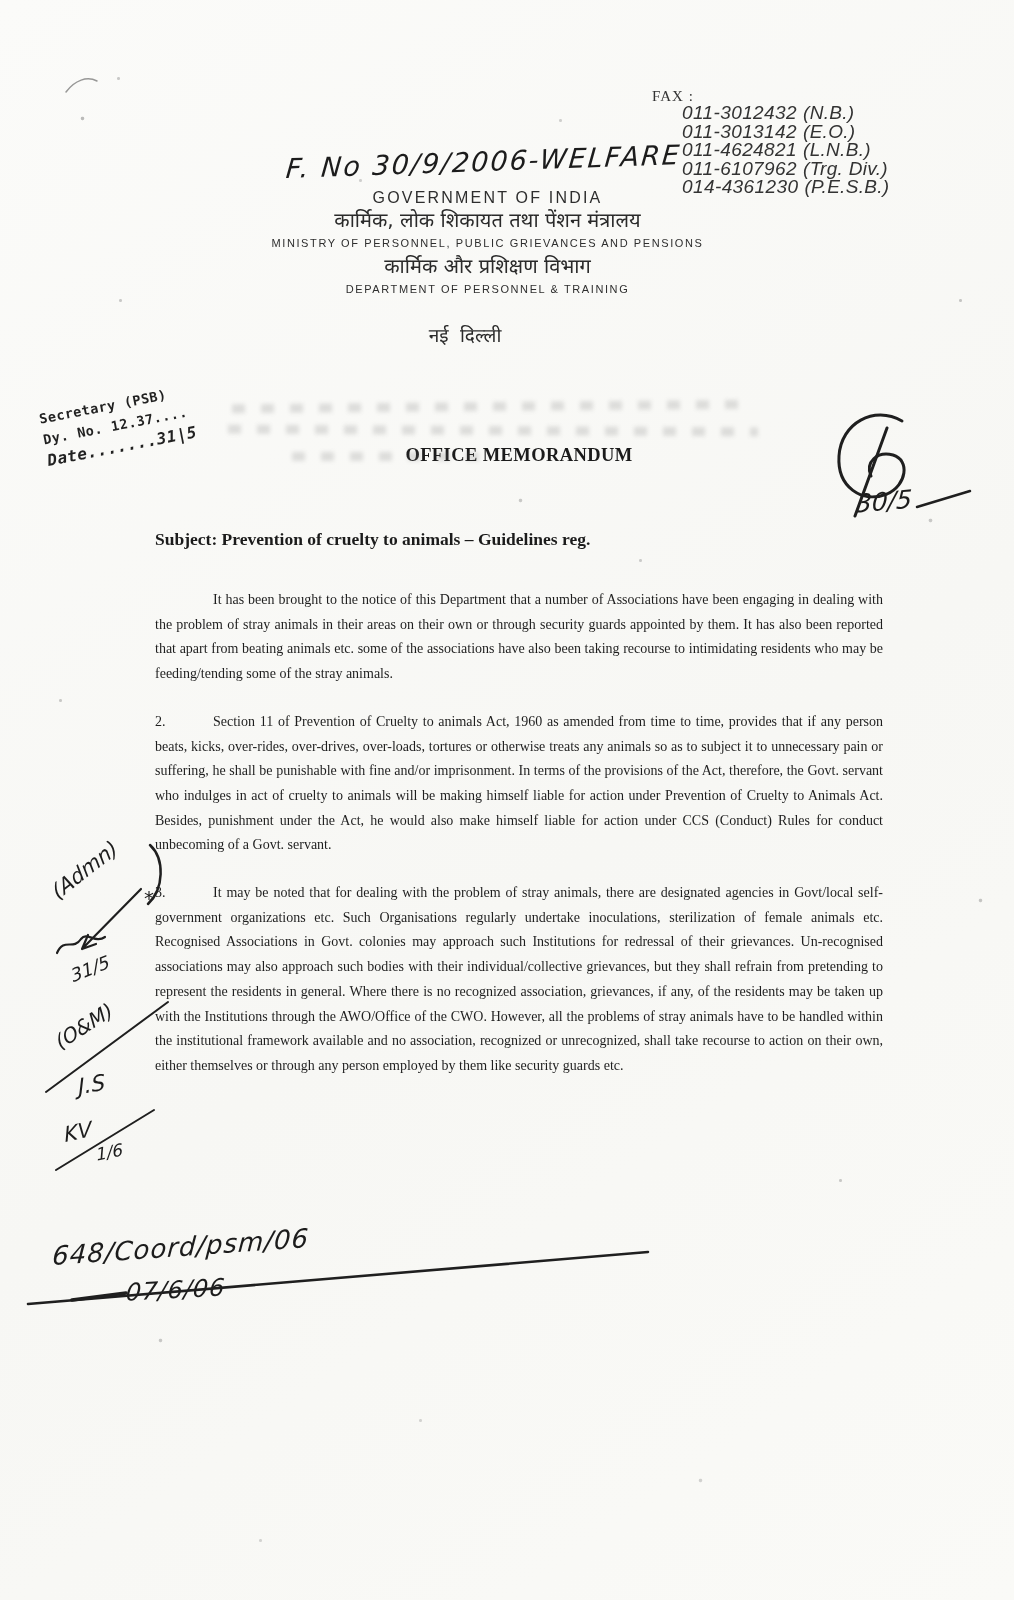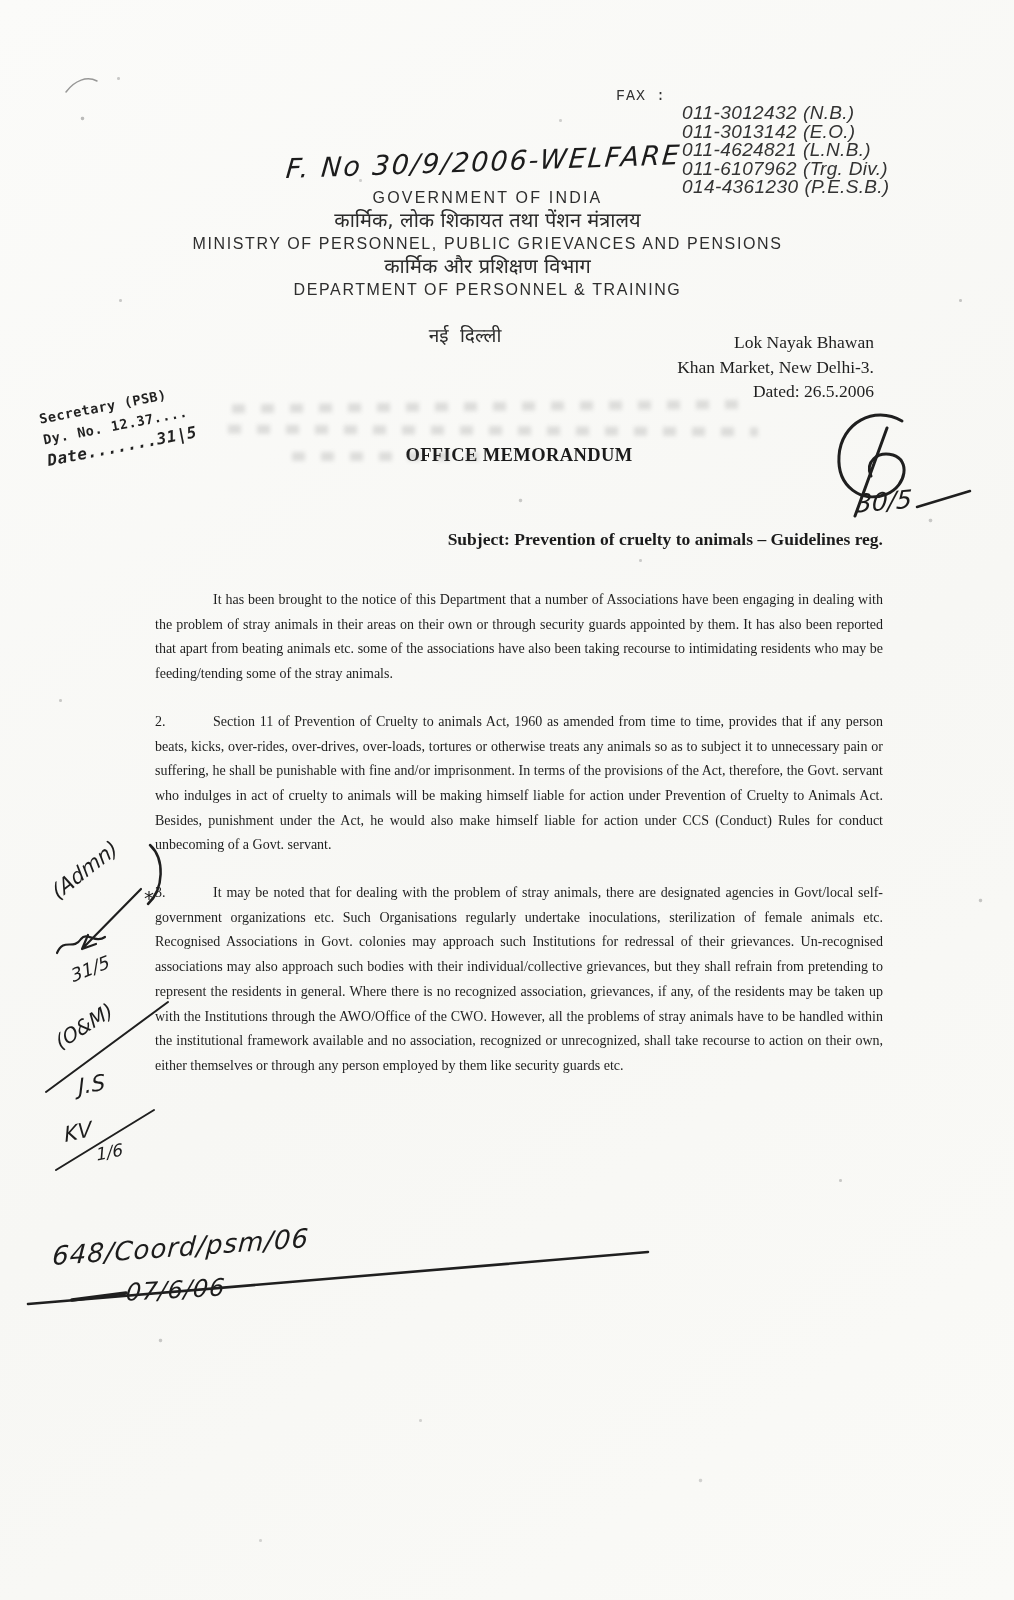--- a/index.html
+++ b/index.html
@@ -2,22 +2,22 @@
 <html><head>
 <meta charset="utf-8">
 <style>
   html,body{margin:0;padding:0;background:#e8e8e6;}
   .page{
     position:relative; width:1014px; height:1600px; margin:0 auto;
     background:linear-gradient(145deg,#fbfbf9 0%, #f7f7f4 55%, #fafaf7 100%);
     font-family:"Liberation Serif", serif; color:#222; overflow:hidden;
   }
   
-  .fax-label{position:absolute; left:616px; top:88px;
-    font-family:Liberation Mono, monospace; font-size:15px; color:#333; letter-spacing:1px;}
+  .fax-label{position:absolute; left:652px; top:88px;
+    font-family:Liberation Serif, serif; font-size:15px; color:#333; letter-spacing:1px;}
   .fax-lines{position:absolute; left:682px; top:104px;
     font-family:"Liberation Sans", sans-serif; font-size:19px; color:#333; line-height:18.6px;font-style:italic;}
   .fax-row .fax-num{display:inline-block; min-width:102px; letter-spacing:.4px;}
   .fax-row .fax-dept{padding-left:6px; letter-spacing:.3px;}
   
   .hw{position:absolute; font-family:"DejaVu Sans", sans-serif; font-style:italic;
     color:#1c1c1c; white-space:nowrap;}
   .file-no{left:286px; top:146px; font-size:27px; letter-spacing:2px;
     transform:rotate(-2deg) skewX(-7deg);}
   .sig-date{left:856px; top:487px; font-size:25px; transform:rotate(-5deg) skewX(-8deg);}
@@ -26,38 +26,38 @@
   .note-om{left:52px; top:1014px; font-size:20px; transform:rotate(-33deg) skewX(-6deg);}
   .note-js{left:78px; top:1072px; font-size:22px; transform:rotate(-10deg) skewX(-6deg);}
   .note-kv{left:64px; top:1120px; font-size:21px; transform:rotate(-12deg) skewX(-6deg);}
   .note-kv2{left:96px; top:1142px; font-size:17px; transform:rotate(-12deg) skewX(-6deg);}
   .note-star{left:144px; top:886px; font-size:20px; transform:none; font-style:normal;}
   .foot-ref{left:52px; top:1232px; font-size:26px; letter-spacing:1px; transform:rotate(-4deg) skewX(-8deg);}
   .foot-date{left:126px; top:1276px; font-size:24px; letter-spacing:1px; transform:rotate(-3deg) skewX(-8deg);}
   
   .header{position:absolute; left:0; top:186px; width:975px; text-align:center; color:#2a2a2a;}
   .header .hi{font-size:20px; line-height:23px; font-family:"DejaVu Sans", sans-serif;}
-  .header .en{font-family:"Liberation Sans", sans-serif; font-size:16px; line-height:23px; letter-spacing:1.6px; color:#2e2e2e;}
+  .header .en{font-family:"Liberation Sans", sans-serif; font-size:11px; line-height:23px; letter-spacing:1.6px; color:#2e2e2e;}
   .header .en.govt{font-size:16px; letter-spacing:2.2px;}
   .city-block{position:absolute; left:0; top:326px; width:930px; text-align:center; color:#2a2a2a;}
   .city-block .hi{font-size:19px; line-height:23px; font-family:Liberation Mono, monospace;}
   .city-block .en{font-family:"Liberation Sans", sans-serif; font-size:15.5px; line-height:24px; letter-spacing:2.4px; color:#3a3a3a;}
   
   .addr{position:absolute; right:140px; top:330px; text-align:right;
     font-size:17.5px; line-height:24.5px; color:#1f1f1f;}
   
   .stamp{position:absolute; left:42px; top:394px; transform:rotate(-11deg);
     font-family:"DejaVu Sans Mono", monospace; font-weight:bold; font-size:13.5px;
     line-height:21px; color:#161616; letter-spacing:.5px; opacity:.95;}
   .stamp .big{font-size:16px; font-style:italic;}
   
   .memo-title{position:absolute; left:155px; top:445px; width:728px; text-align:center;
     font-weight:bold; font-size:18.5px; letter-spacing:.4px;
     text-underline-offset:4px; text-decoration-thickness:2px; color:#1b1b1b;}
-  .subject{position:absolute; left:155px; top:529px; width:728px; text-align:right;
+  .subject{position:absolute; left:155px; top:529px; width:728px; text-align:left;
     font-weight:bold; font-size:17.5px; color:#1b1b1b;}
   
   .bodytext{position:absolute; left:155px; top:588px; width:728px;
     font-size:14px; line-height:24.7px; text-align:justify; color:#1e1e1e;}
   .bodytext p{margin:0 0 23px 0;}
   .bodytext p.first{text-indent:58px;}
   .pnum{display:inline-block; width:58px;}
   
   .ghost{position:absolute; height:9px; filter:blur(2px); opacity:.4;
     background:repeating-linear-gradient(90deg, rgba(110,110,110,.5) 0 13px, transparent 13px 29px);}
@@ -96,25 +96,20 @@
     <div class="en govt">GOVERNMENT OF INDIA</div>
     <div class="hi">कार्मिक, लोक शिकायत तथा पेंशन मंत्रालय</div>
     <div class="en">MINISTRY OF PERSONNEL, PUBLIC GRIEVANCES AND PENSIONS</div>
     <div class="hi">कार्मिक और प्रशिक्षण विभाग</div>
     <div class="en">DEPARTMENT OF PERSONNEL &amp; TRAINING</div>
   </div>
   <div class="city-block">
     <div class="hi">नई दिल्ली</div>
   </div>
 
-  <div class="addr">
-    <div>Lok Nayak Bhawan</div>
-    <div>Khan Market, New Delhi-3.</div>
-    <div>Dated: 26.5.2006</div>
-  </div>
 
   <div class="stamp">
     <div>Secretary (PSB)</div>
     <div>Dy. No. 12.37....</div>
     <div class="big">Date.......31|5</div>
   </div>
 
   <div class="memo-title">OFFICE MEMORANDUM</div>
 
   <div class="hw sig-date">30/5</div>

